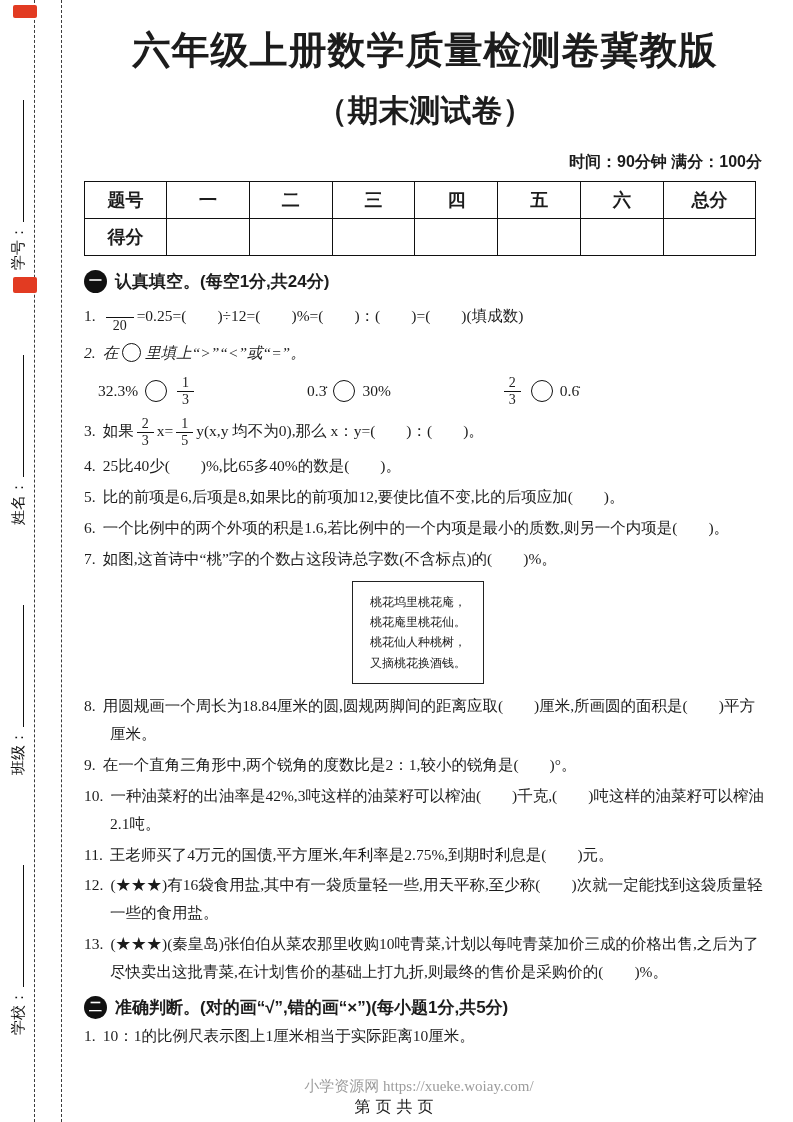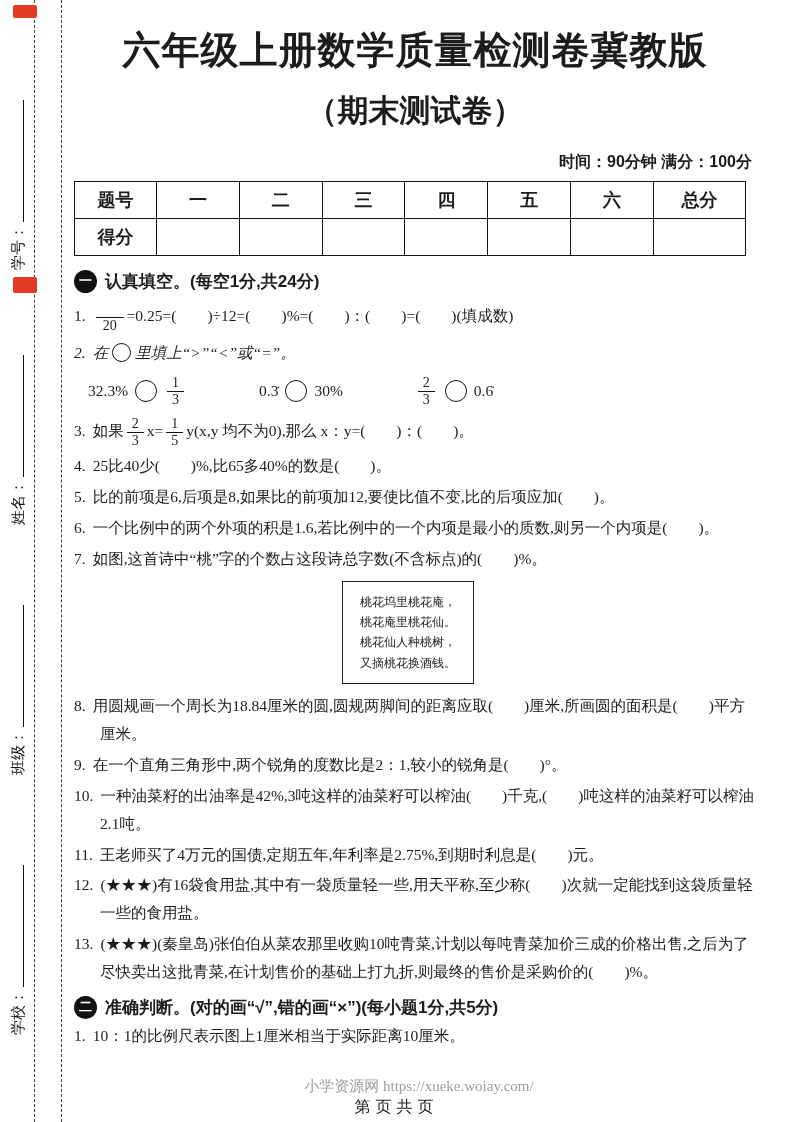--- a/index.html
+++ b/index.html
@@ -19,21 +19,21 @@
   .bind-field {
     position:absolute; left:-77px; width:190px; height:22px;
     transform:rotate(-90deg); display:flex; align-items:center;
     font-size:15px; font-family:"Liberation Sans","DejaVu Sans",sans-serif; color:#111;
     white-space:nowrap;
   }
   .f1{top:164px} .f2{top:419px} .f3{top:669px} .f4{top:929px}
   .bind-blank { display:inline-block; width:122px; height:12px; border-bottom:1.3px solid #111; margin-left:3px; }
 
   
-  .main { position:absolute; left:74px; top:0; width:682px; }
+  .main { position:absolute; left:84px; top:0; width:682px; }
 
   .title {
     margin:28px 0 0 0; text-align:center; font-size:38px; font-weight:bold;
     letter-spacing:1px; line-height:1.2;
     font-family:"Liberation Sans","DejaVu Sans",sans-serif;
   }
   .subtitle {
     margin-top:16px; text-align:center; font-size:31px; font-weight:bold;
     font-family:"Liberation Sans","DejaVu Sans",sans-serif;
   }
@@ -63,21 +63,21 @@
   .q-num { margin-right:7px; }
   .q1 { margin-top:8px; }
   .q2 { margin-top:5px;font-style:italic; }
   .q3 { margin-top:8px; }
 
   .frac { display:inline-block; vertical-align:middle; text-align:center; line-height:1.15; text-indent:0; margin:0 3px; }
   .frac .fn { display:block; border-bottom:1.4px solid #111; padding:0 5px; font-size:14px; min-width:14px; }
   .frac .fd { display:block; padding:0 5px; font-size:14px; }
   .frac.blank-num .fn { min-width:28px; min-height:17px; }
 
-  .cmp-row { margin:8px 0 6px 0; padding-left:14px; display:flex; align-items:center; column-gap:72px; font-size:15.5px; }
+  .cmp-row { margin:8px 0 6px 0; padding-left:14px; display:flex; align-items:center; column-gap:110px; font-size:15.5px; }
   .cmp-group { display:inline-flex; align-items:center; }
   .cmp-circle {
     display:inline-block; width:22px; height:22px; border:1.5px solid #111; border-radius:50%;
     margin:0 7px; flex:none; text-indent:0; vertical-align:middle;
   }
   .cmp-circle.small { width:19px; height:19px; margin:0 4px; vertical-align:-4px; }
 
   .poem-box { width:132px; border:1.2px solid #222; margin:8px 0 8px 268px; padding:10px 8px; }
   .poem-line { font-size:12px; text-align:center; line-height:1.7; white-space:nowrap; }
 
@@ -214,21 +214,21 @@
   <div class="question">
     <span class="q-num">8.</span><span>用圆规画一个周长为18.84厘米的圆,圆规两脚间的距离应取(　　)厘米,所画圆的面积是(　　)平方厘米。</span>
   </div>
   <div class="question">
     <span class="q-num">9.</span><span>在一个直角三角形中,两个锐角的度数比是2：1,较小的锐角是(　　)°。</span>
   </div>
   <div class="question">
     <span class="q-num">10.</span><span>一种油菜籽的出油率是42%,3吨这样的油菜籽可以榨油(　　)千克,(　　)吨这样的油菜籽可以榨油2.1吨。</span>
   </div>
   <div class="question">
-    <span class="q-num">11.</span><span>王老师买了4万元的国债,定期五年,年利率是2.75%,到期时利息是(　　)元。</span>
+    <span class="q-num">11.</span><span>王老师买了4万元的国债,平方厘米,年利率是2.75%,到期时利息是(　　)元。</span>
   </div>
   <div class="question">
     <span class="q-num">12.</span><span>(★★★)有16袋食用盐,其中有一袋质量轻一些,用天平称,至少称(　　)次就一定能找到这袋质量轻一些的食用盐。</span>
   </div>
   <div class="question">
     <span class="q-num">13.</span><span>(★★★)(秦皇岛)张伯伯从菜农那里收购10吨青菜,计划以每吨青菜加价三成的价格出售,之后为了尽快卖出这批青菜,在计划售价的基础上打九折,则最终的售价是采购价的(　　)%。</span>
   </div>
 
   <div class="sec-header sec2">
     <span class="sec-badge">二</span>

